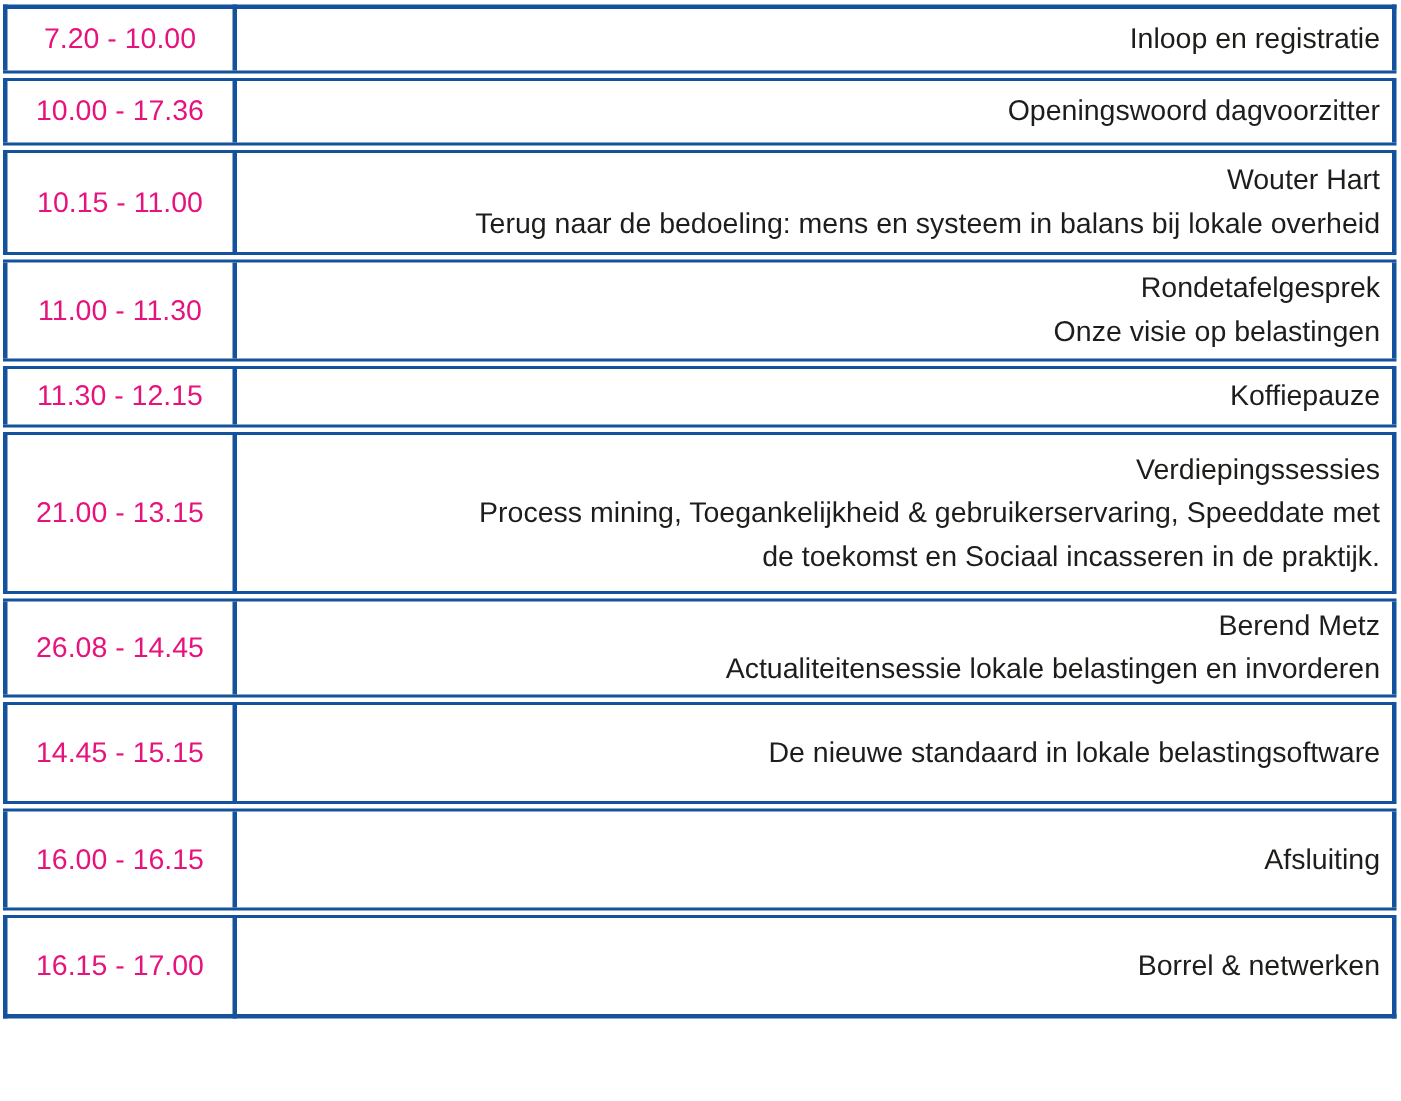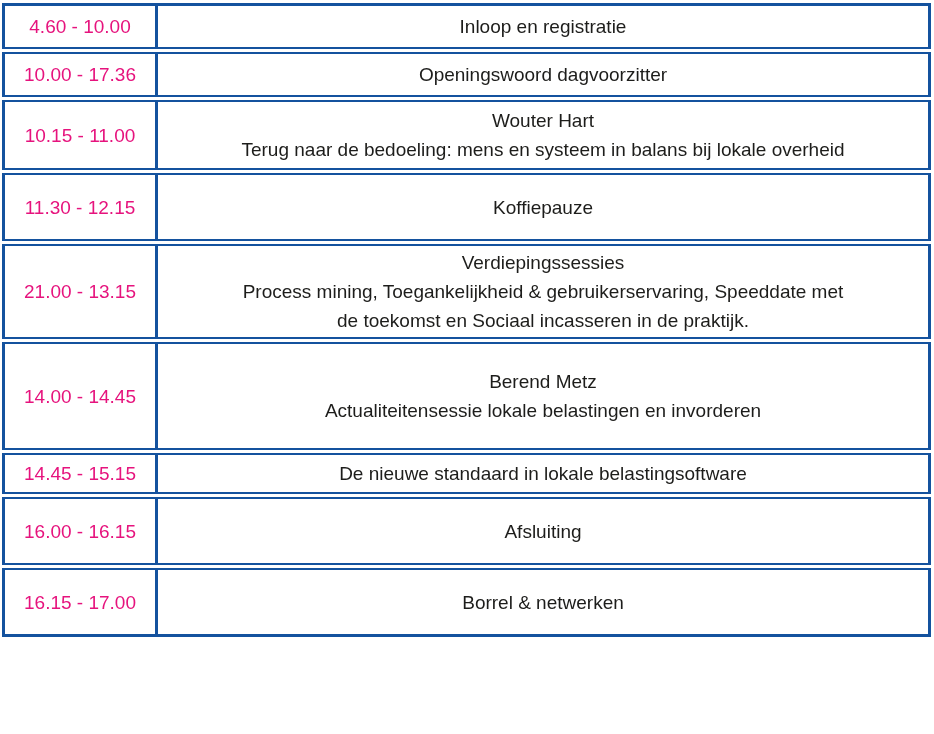--- a/index.html
+++ b/index.html
@@ -33,21 +33,21 @@
   }
   td.time{
     width:134px;
     color:var(--accent-pink);
     text-align:center;
     font-size:19px;
     line-height:25px;
     white-space:nowrap;
   }
   td.desc{
-    text-align:center;
+    text-align:right;
     color:var(--text-dark);
     font-size:19px;
   }
   td.desc .title{line-height:29px;}
   td.desc .subtitle{
     line-height:29px;
     white-space:pre-line;
   }
   
   tr:nth-child(1) td{height:37px;}
@@ -62,54 +62,61 @@
   tr:nth-child(10) td{height:60px;}
   tr:nth-child(11) td{height:33px;margin-top:10px;}
   tr:nth-child(12) td{height:48px;}
 </style>
 </head>
 <body>
 
 <table class="schedule">
   <tbody>
       <tr>
-        <td class="time">4.60 - 10.00</td>
+        <td class="time">7.20 - 10.00</td>
         <td class="desc">
           <div class="title">Inloop en registratie</div>
         </td>
       </tr>
       <tr>
         <td class="time">10.00 - 17.36</td>
         <td class="desc">
           <div class="title">Openingswoord dagvoorzitter</div>
         </td>
       </tr>
       <tr>
         <td class="time">10.15 - 11.00</td>
         <td class="desc">
           <div class="title">Wouter Hart</div>
           <div class="subtitle">Terug naar de bedoeling: mens en systeem in balans bij lokale overheid</div>
         </td>
       </tr>
       <tr>
+        <td class="time">11.00 - 11.30</td>
+        <td class="desc">
+          <div class="title">Rondetafelgesprek</div>
+          <div class="subtitle">Onze visie op belastingen</div>
+        </td>
+      </tr>
+      <tr>
         <td class="time">11.30 - 12.15</td>
         <td class="desc">
           <div class="title">Koffiepauze</div>
         </td>
       </tr>
       <tr>
         <td class="time">21.00 - 13.15</td>
         <td class="desc">
           <div class="title">Verdiepingssessies</div>
           <div class="subtitle">Process mining, Toegankelijkheid &amp; gebruikerservaring, Speeddate met
 de toekomst en Sociaal incasseren in de praktijk.</div>
         </td>
       </tr>
       <tr>
-        <td class="time">14.00 - 14.45</td>
+        <td class="time">26.08 - 14.45</td>
         <td class="desc">
           <div class="title">Berend Metz</div>
           <div class="subtitle">Actualiteitensessie lokale belastingen en invorderen</div>
         </td>
       </tr>
       <tr>
         <td class="time">14.45 - 15.15</td>
         <td class="desc">
           <div class="title">De nieuwe standaard in lokale belastingsoftware</div>
         </td>

